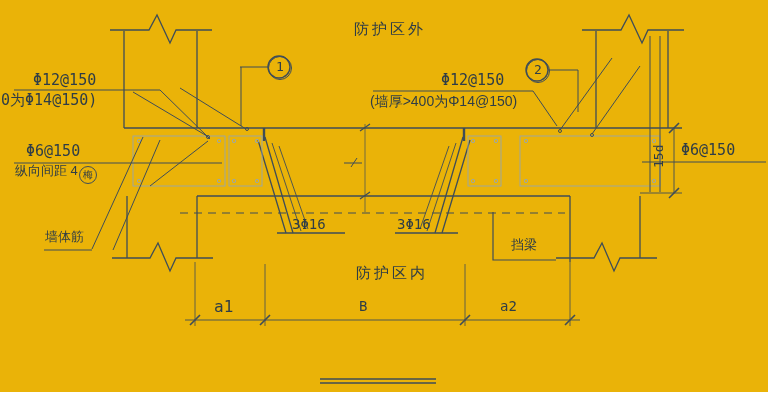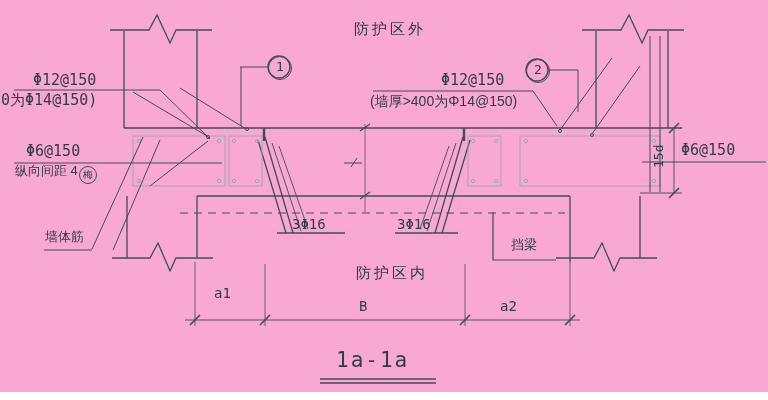--- a/index.html
+++ b/index.html
@@ -1,16 +1,16 @@
 <!DOCTYPE html>
 <html><head>
 <meta charset="utf-8">
 <style>
   html,body{margin:0;padding:0;}
-  .stage{position:relative;width:768px;height:400px;background:#f9a8d4;overflow:hidden;
+  .stage{position:relative;width:768px;height:400px;background:#eab308;overflow:hidden;
          font-family:"Liberation Sans", sans-serif;}
   svg{position:absolute;left:0;top:0;}
   .ln{stroke:#3f4d57;fill:none;}
   .gray{stroke:#96a6b0;fill:none;}
   .lbl{position:absolute;color:#2f3d46;white-space:nowrap;line-height:1.05;
        font-family:"DejaVu Sans Mono","Liberation Mono",monospace;}
   .cjk{font-family:"Liberation Sans",sans-serif;}
   .callout{position:absolute;width:22px;height:22px;border:1.4px solid #3f4d57;border-radius:50%;
            color:#2f3d46;font-size:13px;text-align:center;line-height:20px;
            font-family:"DejaVu Sans Mono",monospace;background:transparent;}
@@ -137,20 +137,19 @@
   <div class="lbl" style="left:681px;top:143px;font-size:15px;">Φ6@150</div>
   <div class="lbl rot" style="left:652px;top:168px;font-size:13px;">15d</div>
   <div class="lbl cjk" style="left:499px;top:238px;font-size:13px;margin-left:12px;">挡梁</div>
 
   <div class="callout" style="left:268px;top:56px;">1</div>
   <div class="callout" style="left:526px;top:59px;">2</div>
 
   <div class="lbl" style="left:292px;top:217px;font-size:14px;">3Φ16</div>
   <div class="lbl" style="left:397px;top:217px;font-size:14px;">3Φ16</div>
 
-  <div class="lbl" style="left:214px;top:286px;font-size:14px;">a1</div>
+  <div class="lbl" style="left:214px;top:299px;font-size:16px;">a1</div>
   <div class="lbl" style="left:359px;top:299px;font-size:14px;">B</div>
   <div class="lbl" style="left:500px;top:299px;font-size:14px;">a2</div>
 
-  <div class="lbl" style="left:336px;top:349px;font-size:21px;letter-spacing:2px;">1a-1a</div>
 
   <div class="bottom-strip"></div>
 </div>
 
 </body></html>

